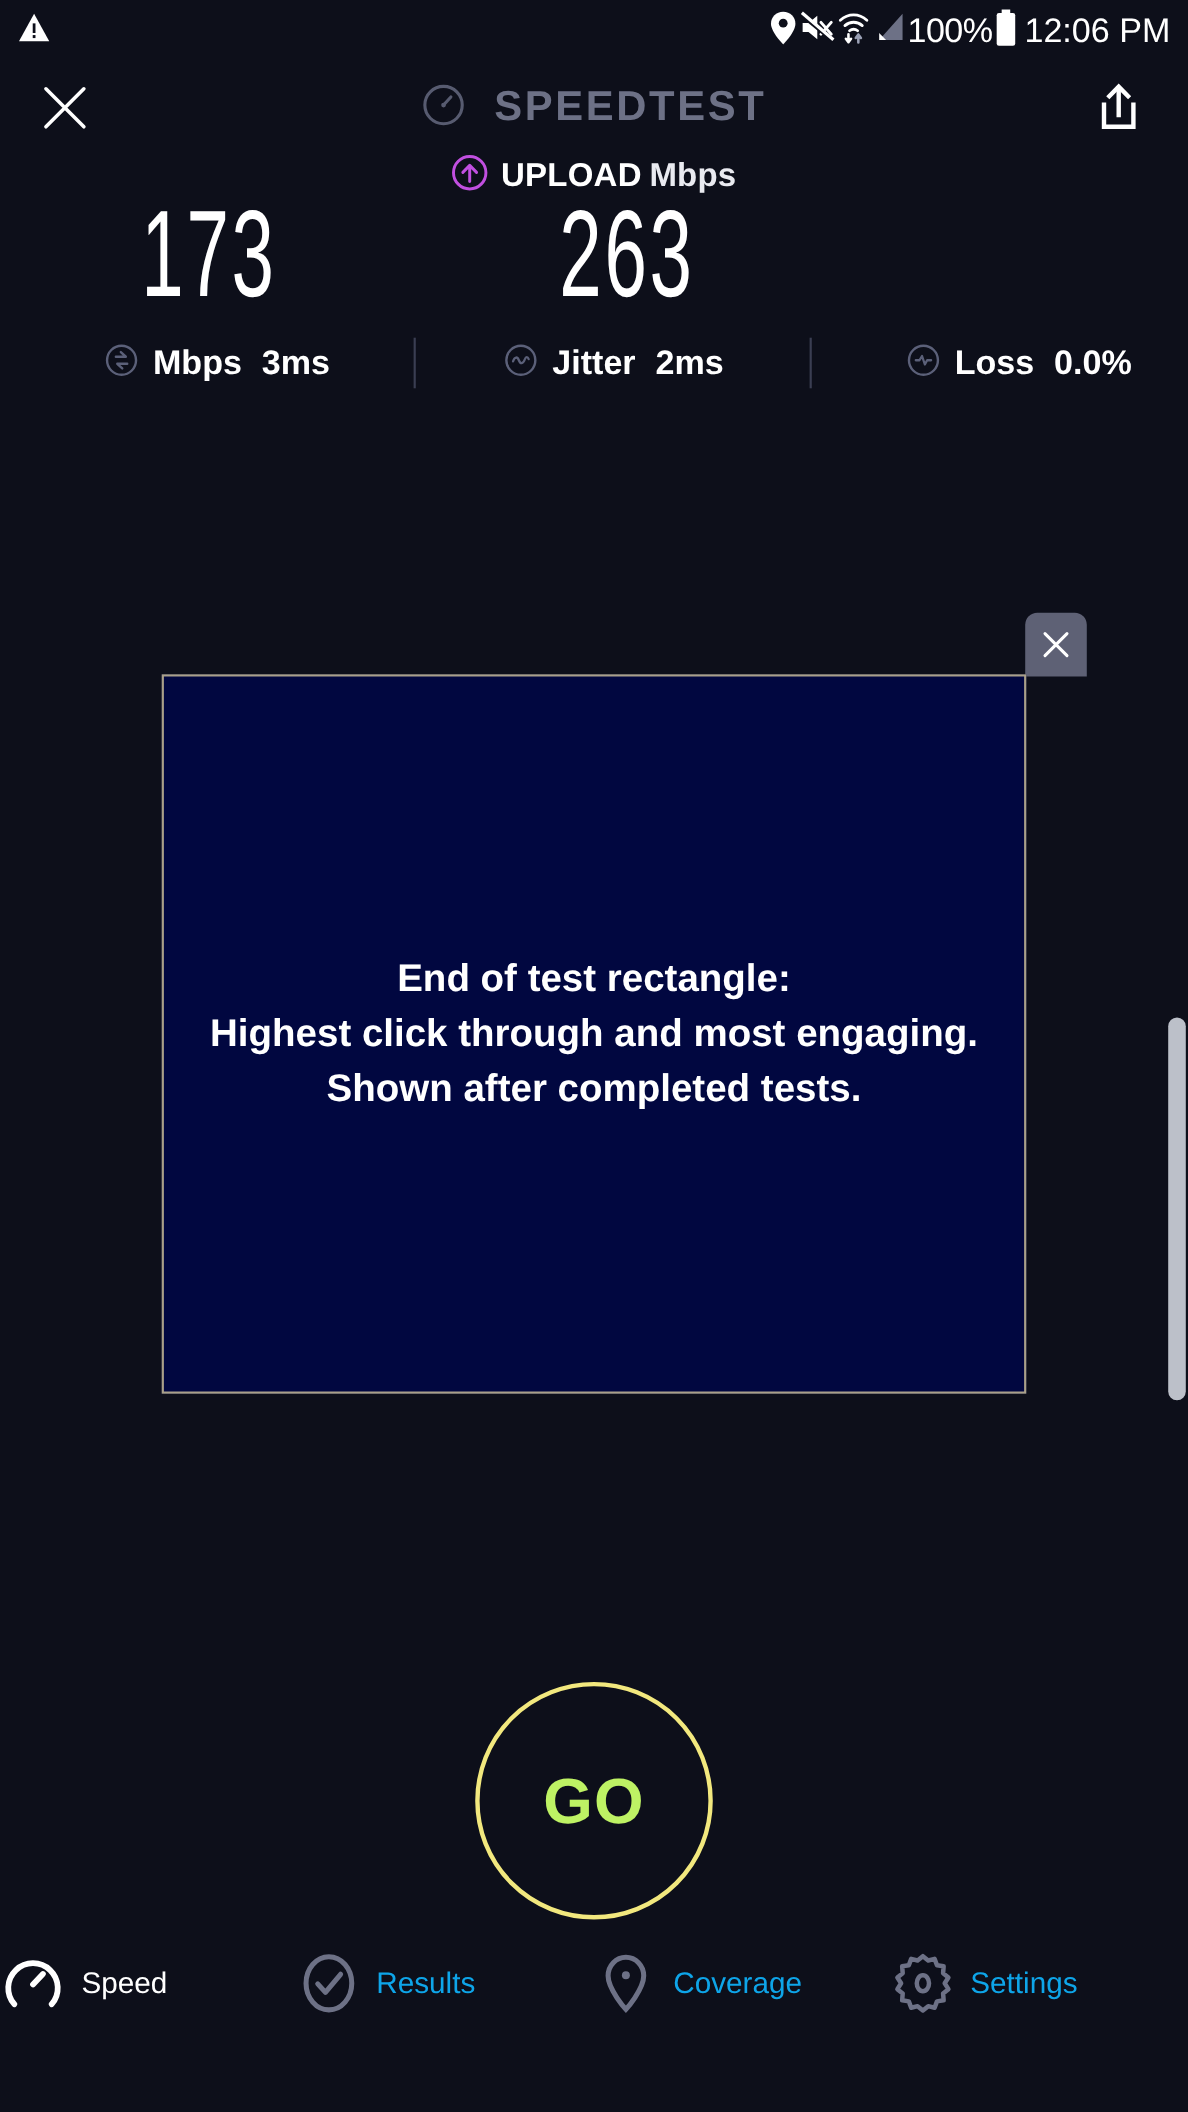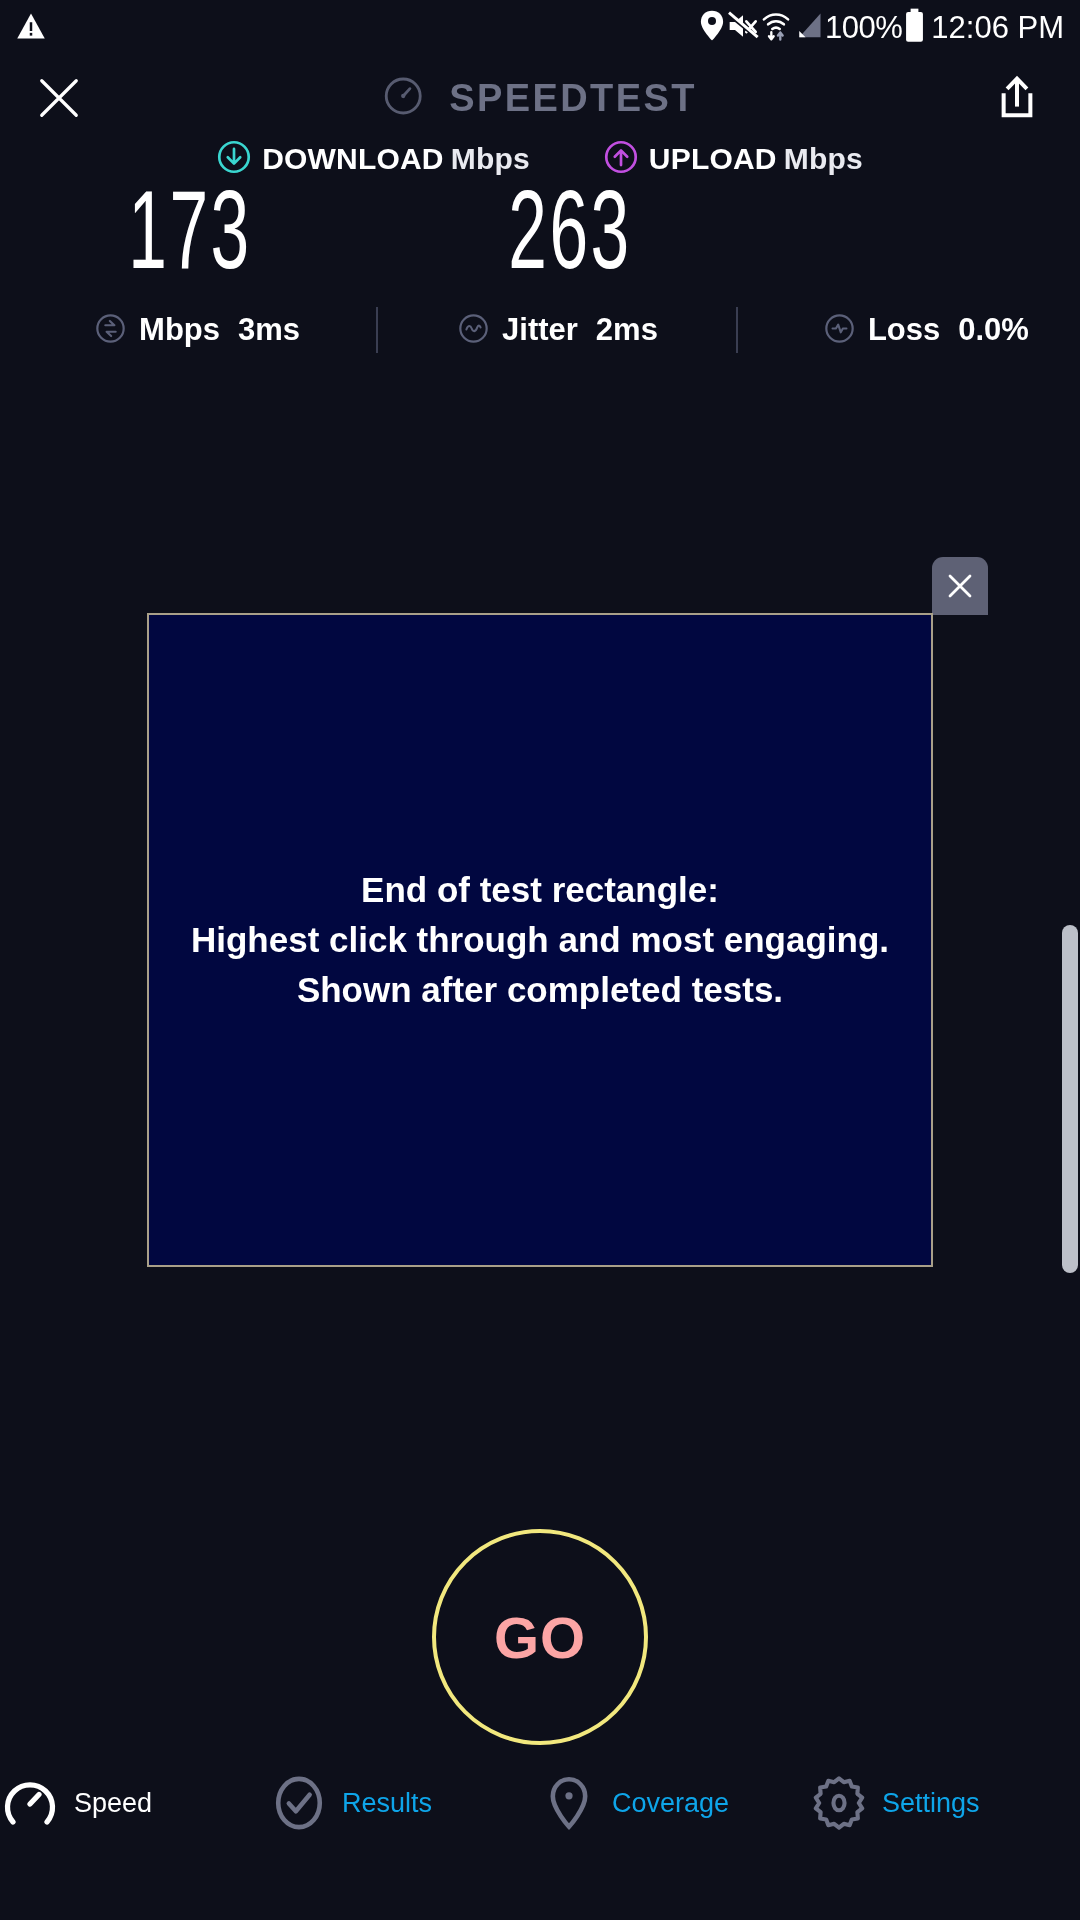--- a/index.html
+++ b/index.html
@@ -129,21 +129,21 @@
     position:absolute;left:50%;top:1529px;transform:translateX(-50%);
     width:216px;height:216px;
   }
   .go-btn{
     width:216px;height:216px;border-radius:50%;
     border:4px solid #f2e87e;
     display:flex;align-items:center;justify-content:center;
     background:transparent;box-sizing:border-box;
   }
   .go-text{
-    color:#fca5a5;font-size:58px;font-weight:700;letter-spacing:1px;
+    color:#bef264;font-size:58px;font-weight:700;letter-spacing:1px;
   }
 
   
   .bottomnav{
     position:absolute;left:0;right:0;bottom:0;height:162px;
     display:flex;align-items:flex-start;padding-top:12px;box-sizing:border-box;
   }
   .nav-item{
     flex:1;display:flex;flex-direction:row;align-items:center;gap:14px;
   }
@@ -228,29 +228,20 @@
       <svg width="42" height="46" viewBox="0 0 22 24">
         <path d="M4 9.5 V21 H18 V9.5" fill="none" stroke="#ffffff" stroke-width="2.1" stroke-linejoin="miter"></path>
         <path d="M11 16.5 V2" stroke="#ffffff" stroke-width="2.1" stroke-linecap="butt"></path>
         <path d="M5.8 7.2 L11 1.9 L16.2 7.2" fill="none" stroke="#ffffff" stroke-width="2.1" stroke-linejoin="miter"></path>
       </svg>
     </div>
   </div>
 
   <div class="speed-panel">
     <div class="speed-labels">
-      <div class="sp-label">
-        <span>
-          <svg width="34" height="34" viewBox="0 0 24 24">
-            <circle cx="12" cy="12" r="10.4" fill="none" stroke="#3ad6d0" stroke-width="1.9"></circle>
-            <path d="M12 6.3 V16.4 M7.6 12.2 L12 16.7 L16.4 12.2" fill="none" stroke="#3ad6d0" stroke-width="1.9" stroke-linecap="round" stroke-linejoin="round"></path>
-          </svg>
-        </span>
-        <span class="sp-label-text"><span>DOWNLOAD</span><span class="unit">Mbps</span></span>
-      </div>
       <div class="sp-label">
         <span>
           <svg width="34" height="34" viewBox="0 0 24 24">
             <circle cx="12" cy="12" r="10.4" fill="none" stroke="#c14fe0" stroke-width="1.9"></circle>
             <path d="M12 17.7 V7.6 M7.6 11.8 L12 7.3 L16.4 11.8" fill="none" stroke="#c14fe0" stroke-width="1.9" stroke-linecap="round" stroke-linejoin="round"></path>
           </svg>
         </span>
         <span class="sp-label-text"><span>UPLOAD</span><span class="unit">Mbps</span></span>
       </div>
     </div>

